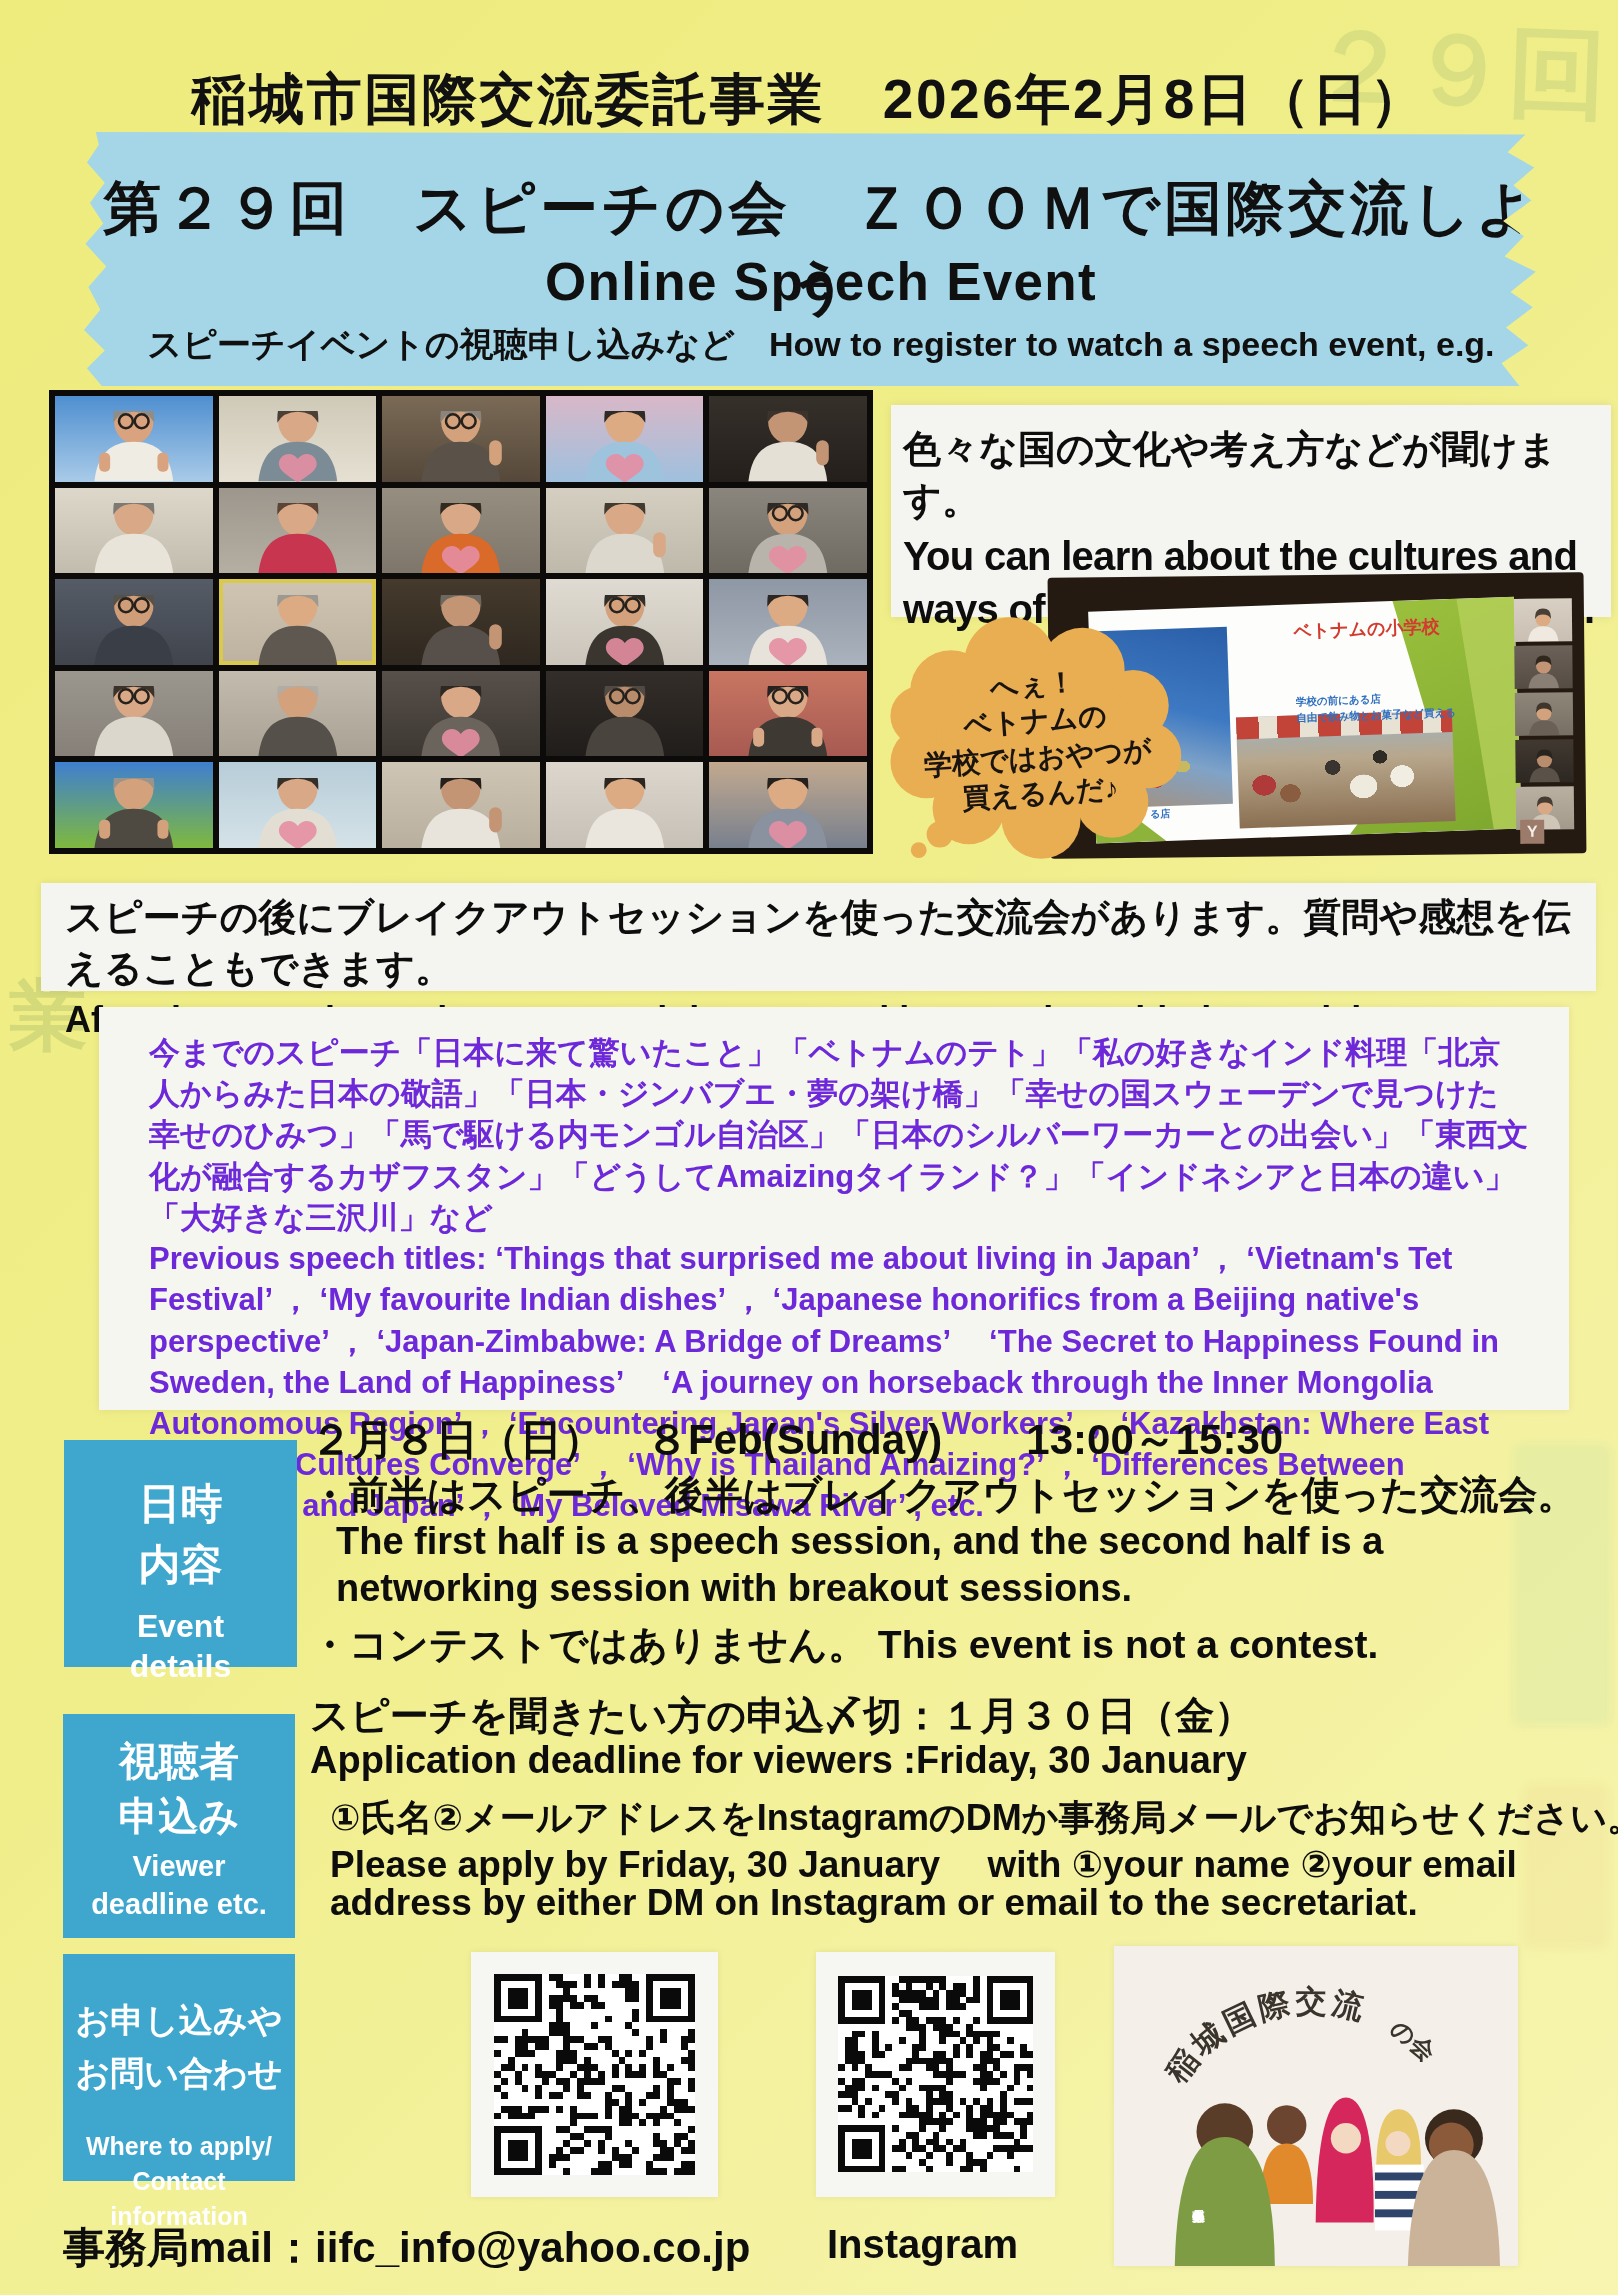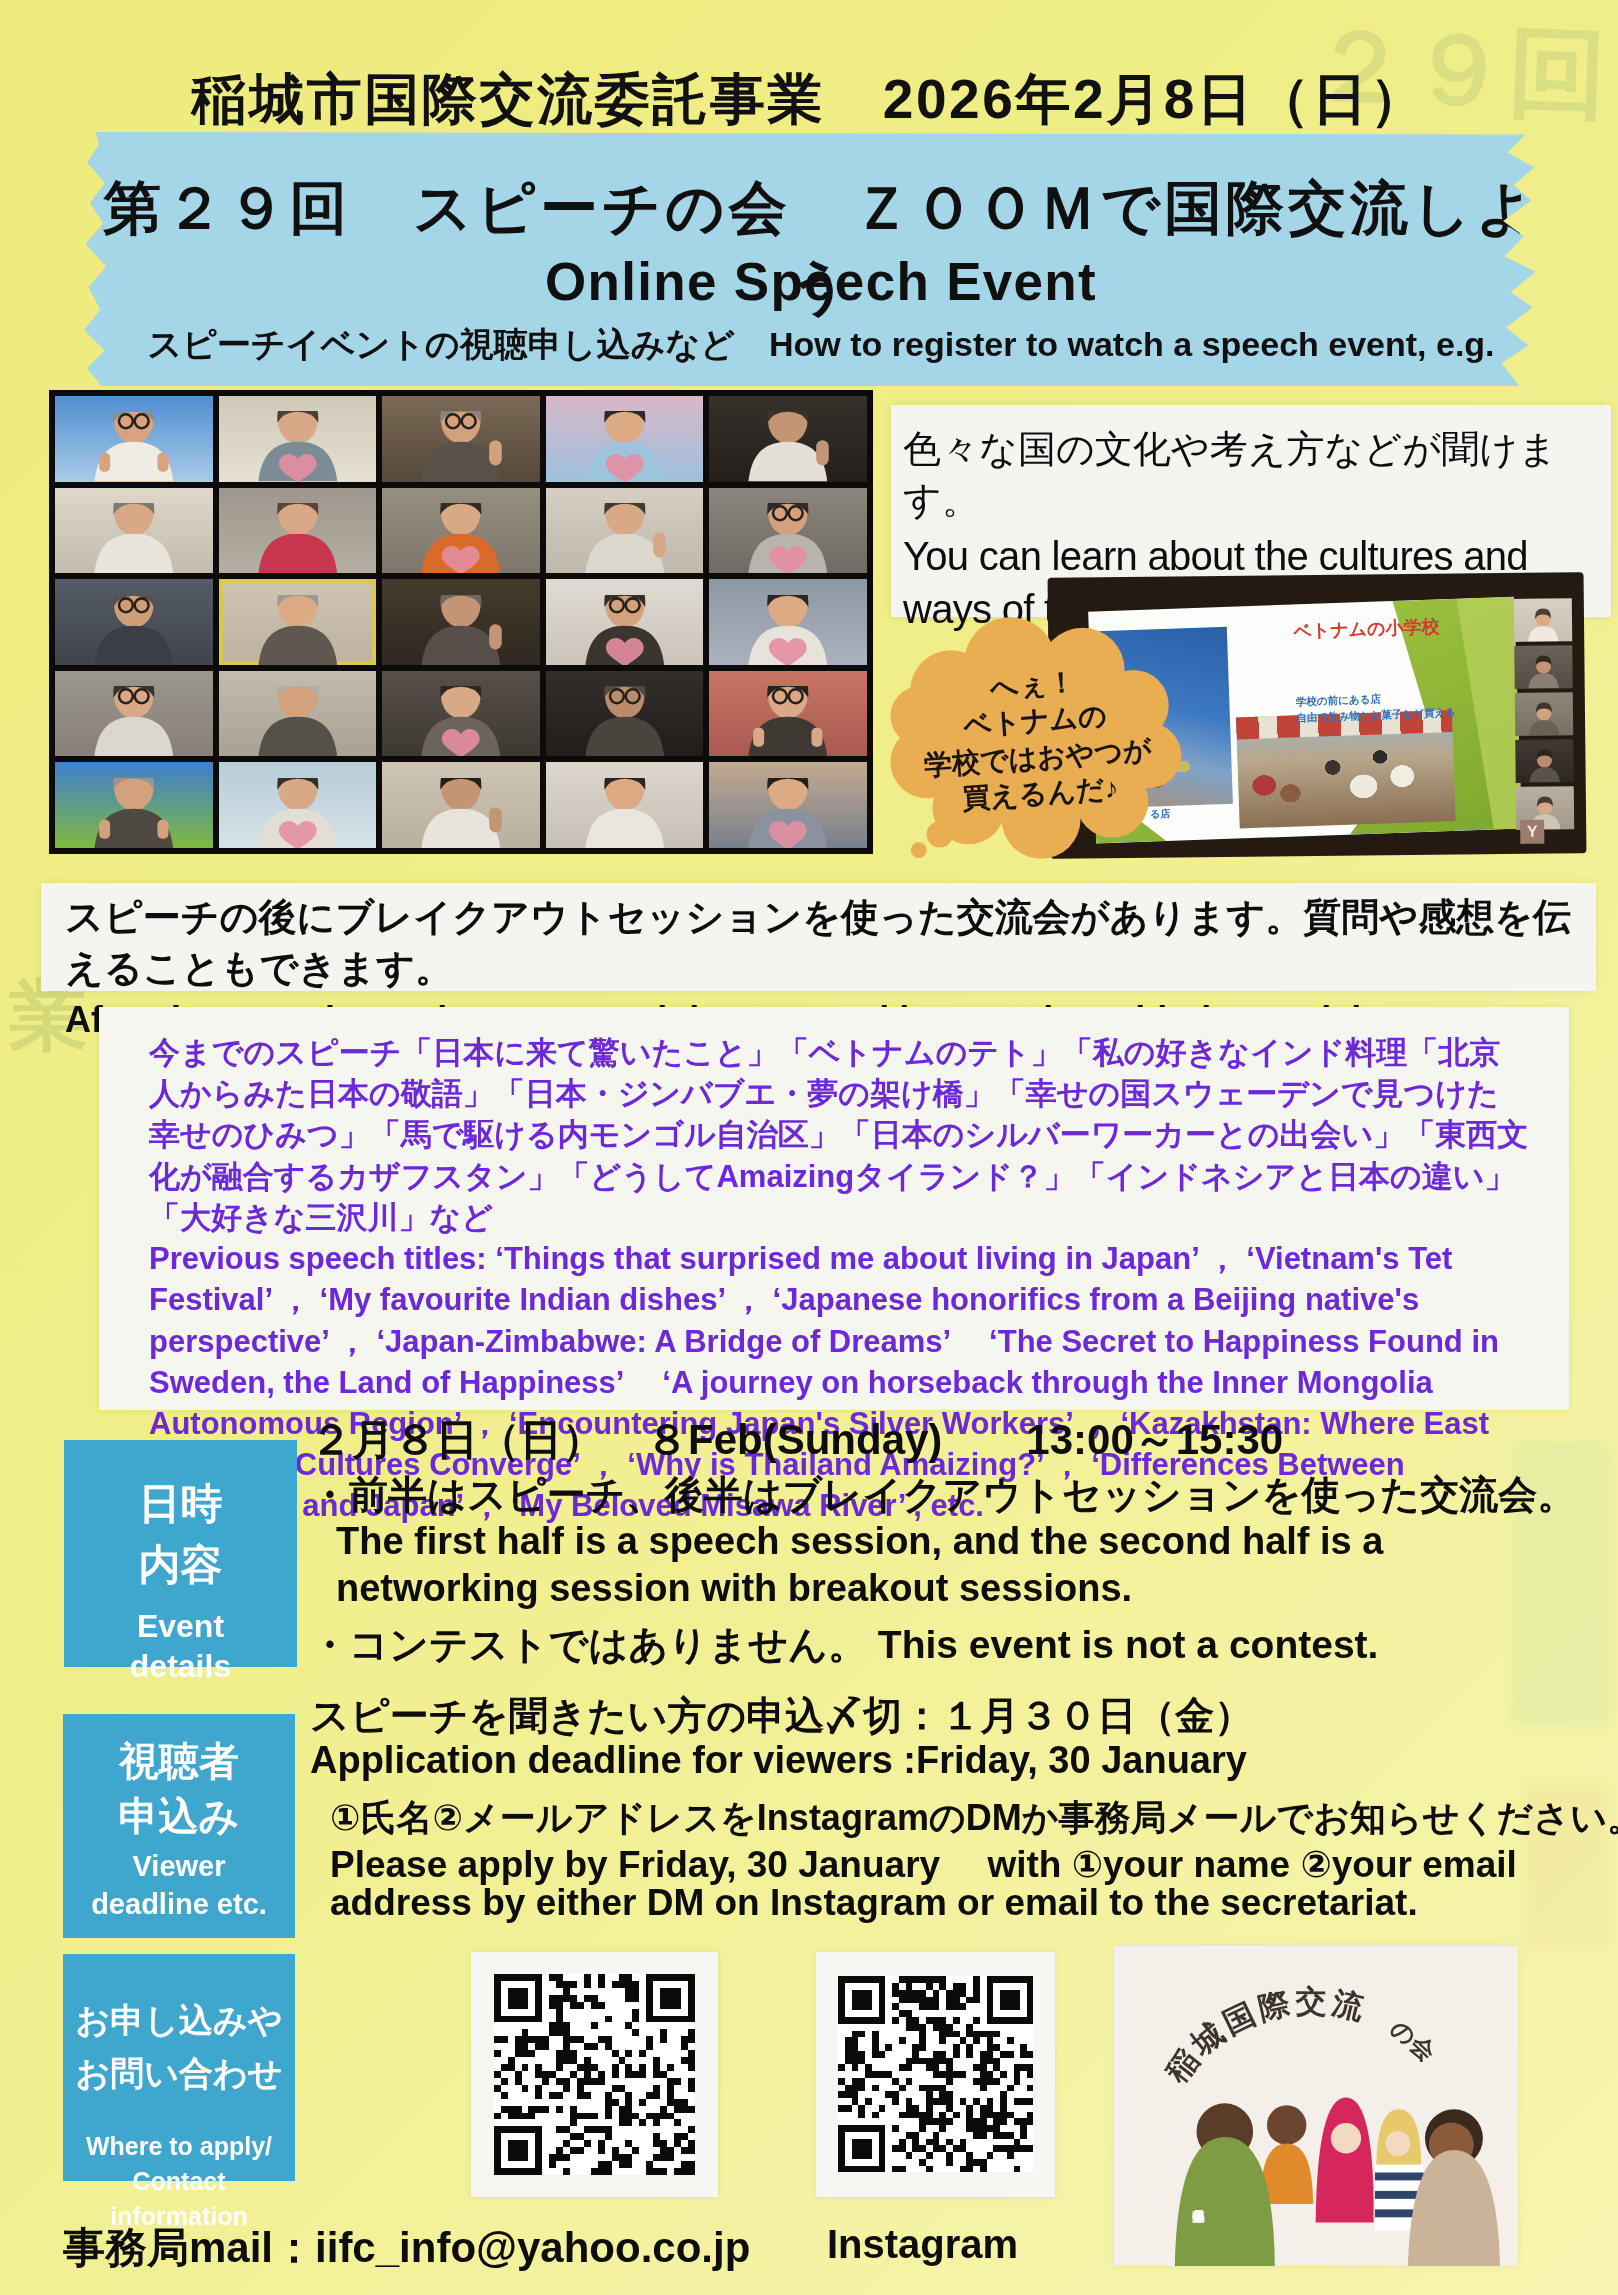--- a/index.html
+++ b/index.html
@@ -20,22 +20,22 @@
 
   
   #collage{left:49px;top:390px;width:824px;height:464px;background:#0c0b09;
      display:grid;grid-template-columns:repeat(5,1fr);grid-template-rows:repeat(5,1fr);gap:6px;padding:6px;box-sizing:border-box;}
   .tile{position:relative;overflow:hidden;}
   .tile svg{position:absolute;bottom:0;left:0;width:100%;height:82%;}
   .tile.active{box-shadow:inset 0 0 0 4px #d9c94d;}
 
   
   #intro-box{left:891px;top:405px;width:720px;height:212px;background:#f4f4f0;box-shadow:0 0 9.2px rgba(0,0,0,.08);}
-  #intro-box .jp{margin:18.5px 0 0 12px;font-size:38px;font-weight:normal;color:#0d0d0d;}
-  #intro-box .en{margin:8px 12px 0 12px;font-size:40px;font-weight:normal;color:#0d0d0d;letter-spacing:-0.7px;}
+  #intro-box .jp{margin:18.5px 0 0 12px;font-size:38px;font-weight:bold;color:#0d0d0d;}
+  #intro-box .en{margin:8px 12px 0 12px;font-size:40px;font-weight:bold;color:#0d0d0d;letter-spacing:-0.7px;}
 
   
   #shot{left:1049px;top:575px;width:536px;height:281px;background:#241a11;border-radius:4px;transform:rotate(-.6deg);}
   #slide{position:absolute;left:43px;top:29px;width:426px;height:232px;background:#fdfdfb;transform:rotate(-1.4deg);overflow:hidden;}
   #slide .green-right{position:absolute;right:0;top:0;width:46%;height:100%;background:linear-gradient(160deg,#9ec23f,#7ea82e);
       clip-path:polygon(38% 0,100% 0,100% 100%,12% 100%,55% 55%);}
   #slide .green-right2{position:absolute;right:0;top:0;width:30%;height:100%;background:#b5d05a;
       clip-path:polygon(55% 0,100% 0,100% 100%,78% 100%);opacity:.8;}
   #slide .green-bl{position:absolute;left:0;bottom:0;width:30%;height:38%;background:#8db33a;
       clip-path:polygon(0 35%,55% 100%,0 100%);}

